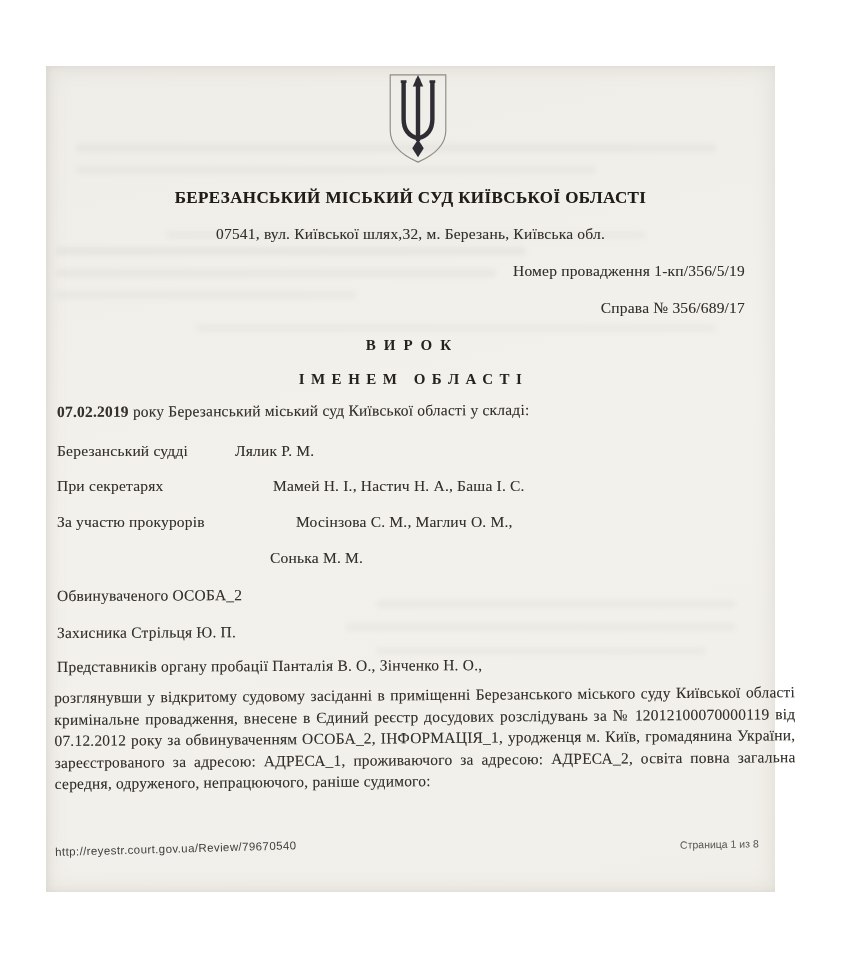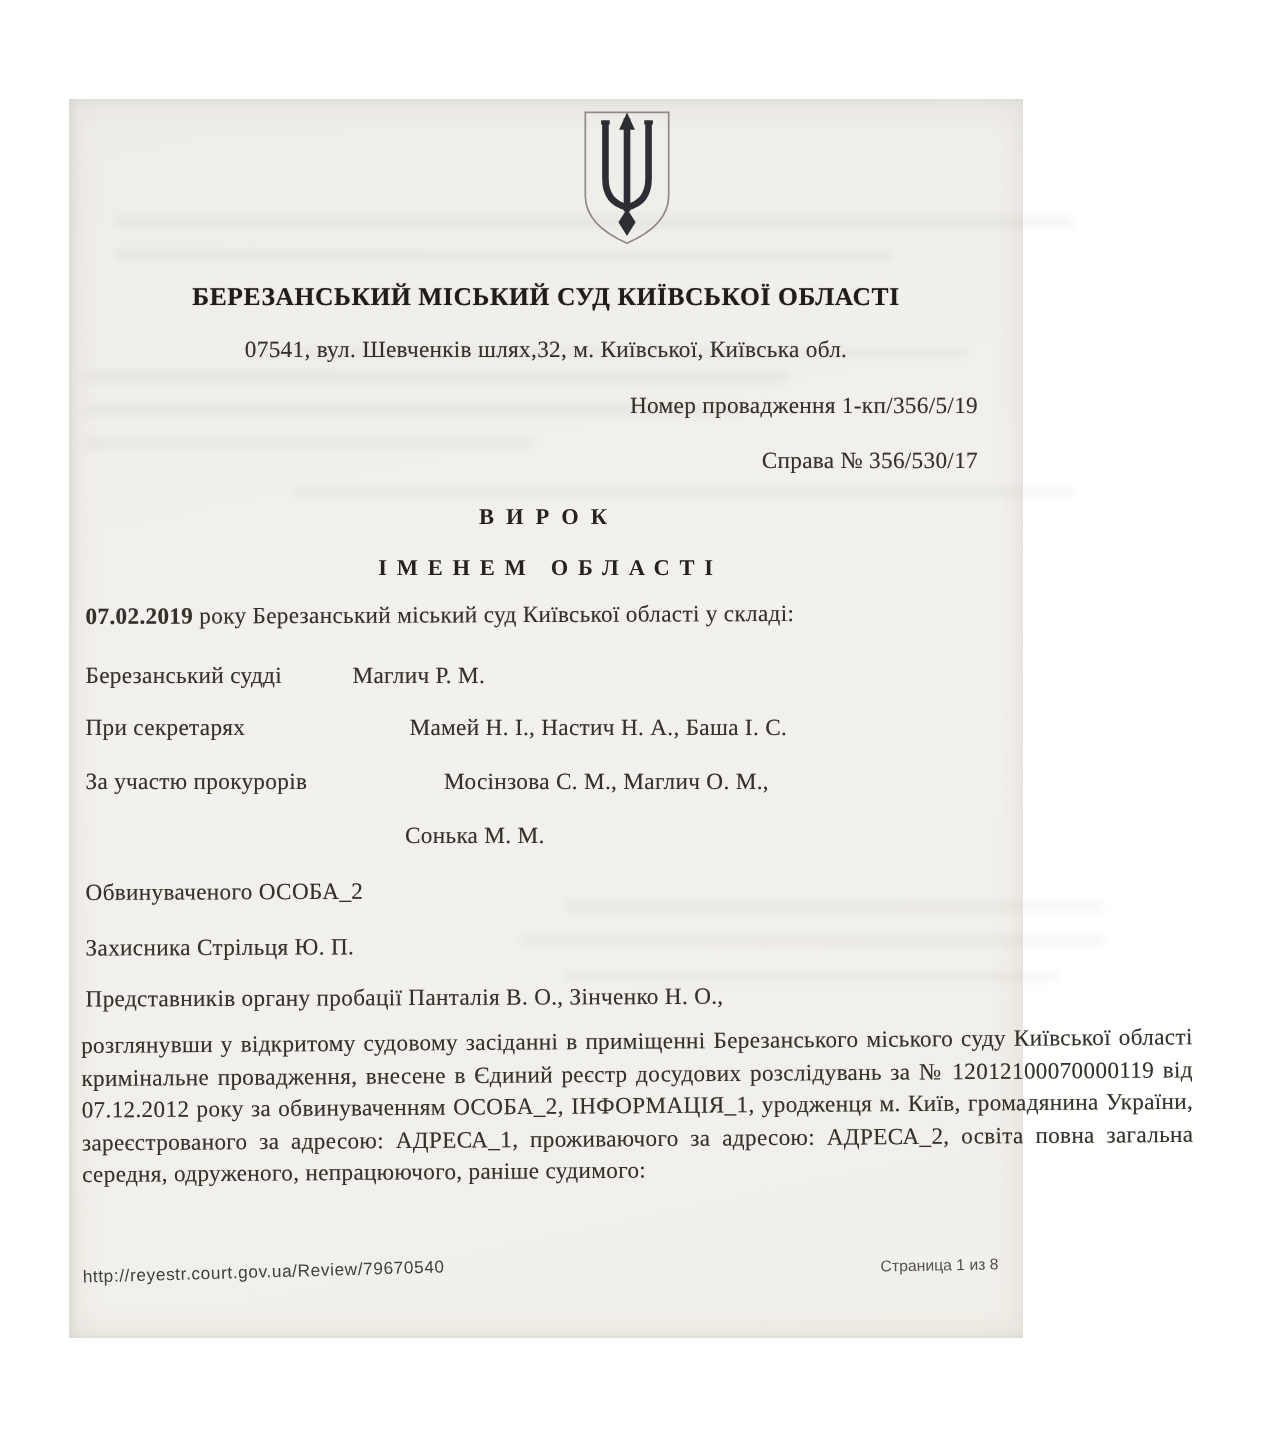--- a/index.html
+++ b/index.html
@@ -1,21 +1,21 @@
 <!DOCTYPE html>
 <html><head>
 <meta charset="utf-8">
 <style>
   html,body{margin:0;padding:0;}
   body{
     width:850px;height:962px;position:relative;background:#ffffff;overflow:hidden;
     font-family:"Liberation Serif", serif;
   }
   .scan-page{
-    position:absolute;left:46px;top:66px;width:636px;height:826px;
+    position:absolute;left:46px;top:66px;width:729px;height:826px;
     background:linear-gradient(168deg,#efede8 0%,#f3f1ec 48%,#f1efe9 100%);
     box-shadow:inset 0 0 22px rgba(125,118,105,0.14), inset 2px 0 6px rgba(125,118,105,0.10);
   }
   .abs{position:absolute;}
   .center{left:0;right:0;text-align:center;}
   .doc-text{font-size:15.5px;letter-spacing:0.2px;color:#34302a;text-shadow:0 0 0.5px rgba(52,48,42,0.35);}
   .emblem{left:341px;top:7px;width:62px;height:92px;}
   .court-name{top:122px;font-size:17px;font-weight:bold;color:#201d19;letter-spacing:0.4px;
     text-shadow:0 0 0.6px rgba(32,29,25,0.5);}
   .address{top:159px;font-size:15.5px;}
@@ -77,35 +77,35 @@
         <path d="M17,9 V48 C17,60 23,66 32,68"></path>
         <path d="M47,9 V48 C47,60 41,66 32,68"></path>
       </g>
       <path d="M32,2 L26.5,14 H37.5 Z" fill="#2e2d33"></path>
       <path d="M32,69 L26,78.5 L32,88 L38,78.5 Z" fill="#2e2d33"></path>
       <path d="M14,9 H20 M44,9 H50" stroke="#2e2d33" stroke-width="3"></path>
     </svg>
   </div>
 
   <div class="abs center court-name">БЕРЕЗАНСЬКИЙ МІСЬКИЙ СУД КИЇВСЬКОЇ ОБЛАСТІ</div>
-  <div class="abs center address doc-text">07541, вул. Шевченків шлях,32, м. Київської, Київська обл.</div>
+  <div class="abs center address doc-text">07541, вул. Київської шлях,32, м. Березань, Київська обл.</div>
   <div class="abs right-line proc-no doc-text">Номер провадження 1-кп/356/5/19</div>
-  <div class="abs right-line case-no doc-text">Справа № 356/530/17</div>
+  <div class="abs right-line case-no doc-text">Справа № 356/689/17</div>
 
   <div class="abs center doc-title">ВИРОК</div>
   <div class="abs center doc-subtitle">ІМЕНЕМ ОБЛАСТІ</div>
 
   <div class="abs body-block intro doc-text">
     <span style="font-weight:bold">07.02.2019</span>
     <span>року Березанський міський суд Київської області у складі:</span>
   </div>
 
   <div class="abs comp-row comp-0 doc-text">
     <span class="comp-label">Березанський судді</span>
-    <span class="comp-value">Маглич Р. М.</span>
+    <span class="comp-value">Лялик Р. М.</span>
   </div>
   <div class="abs comp-row comp-2 doc-text">
     <span class="comp-label">За участю прокурорів</span>
     <span class="comp-value">Мосінзова С. М., Маглич О. М.,</span>
   </div>
   <div class="abs comp-row comp-1 doc-text">
     <span class="comp-label">При секретарях</span>
     <span class="comp-value">Мамей Н. І., Настич Н. А., Баша І. С.</span>
   </div>
   <div class="abs comp-row comp-3 doc-text">

